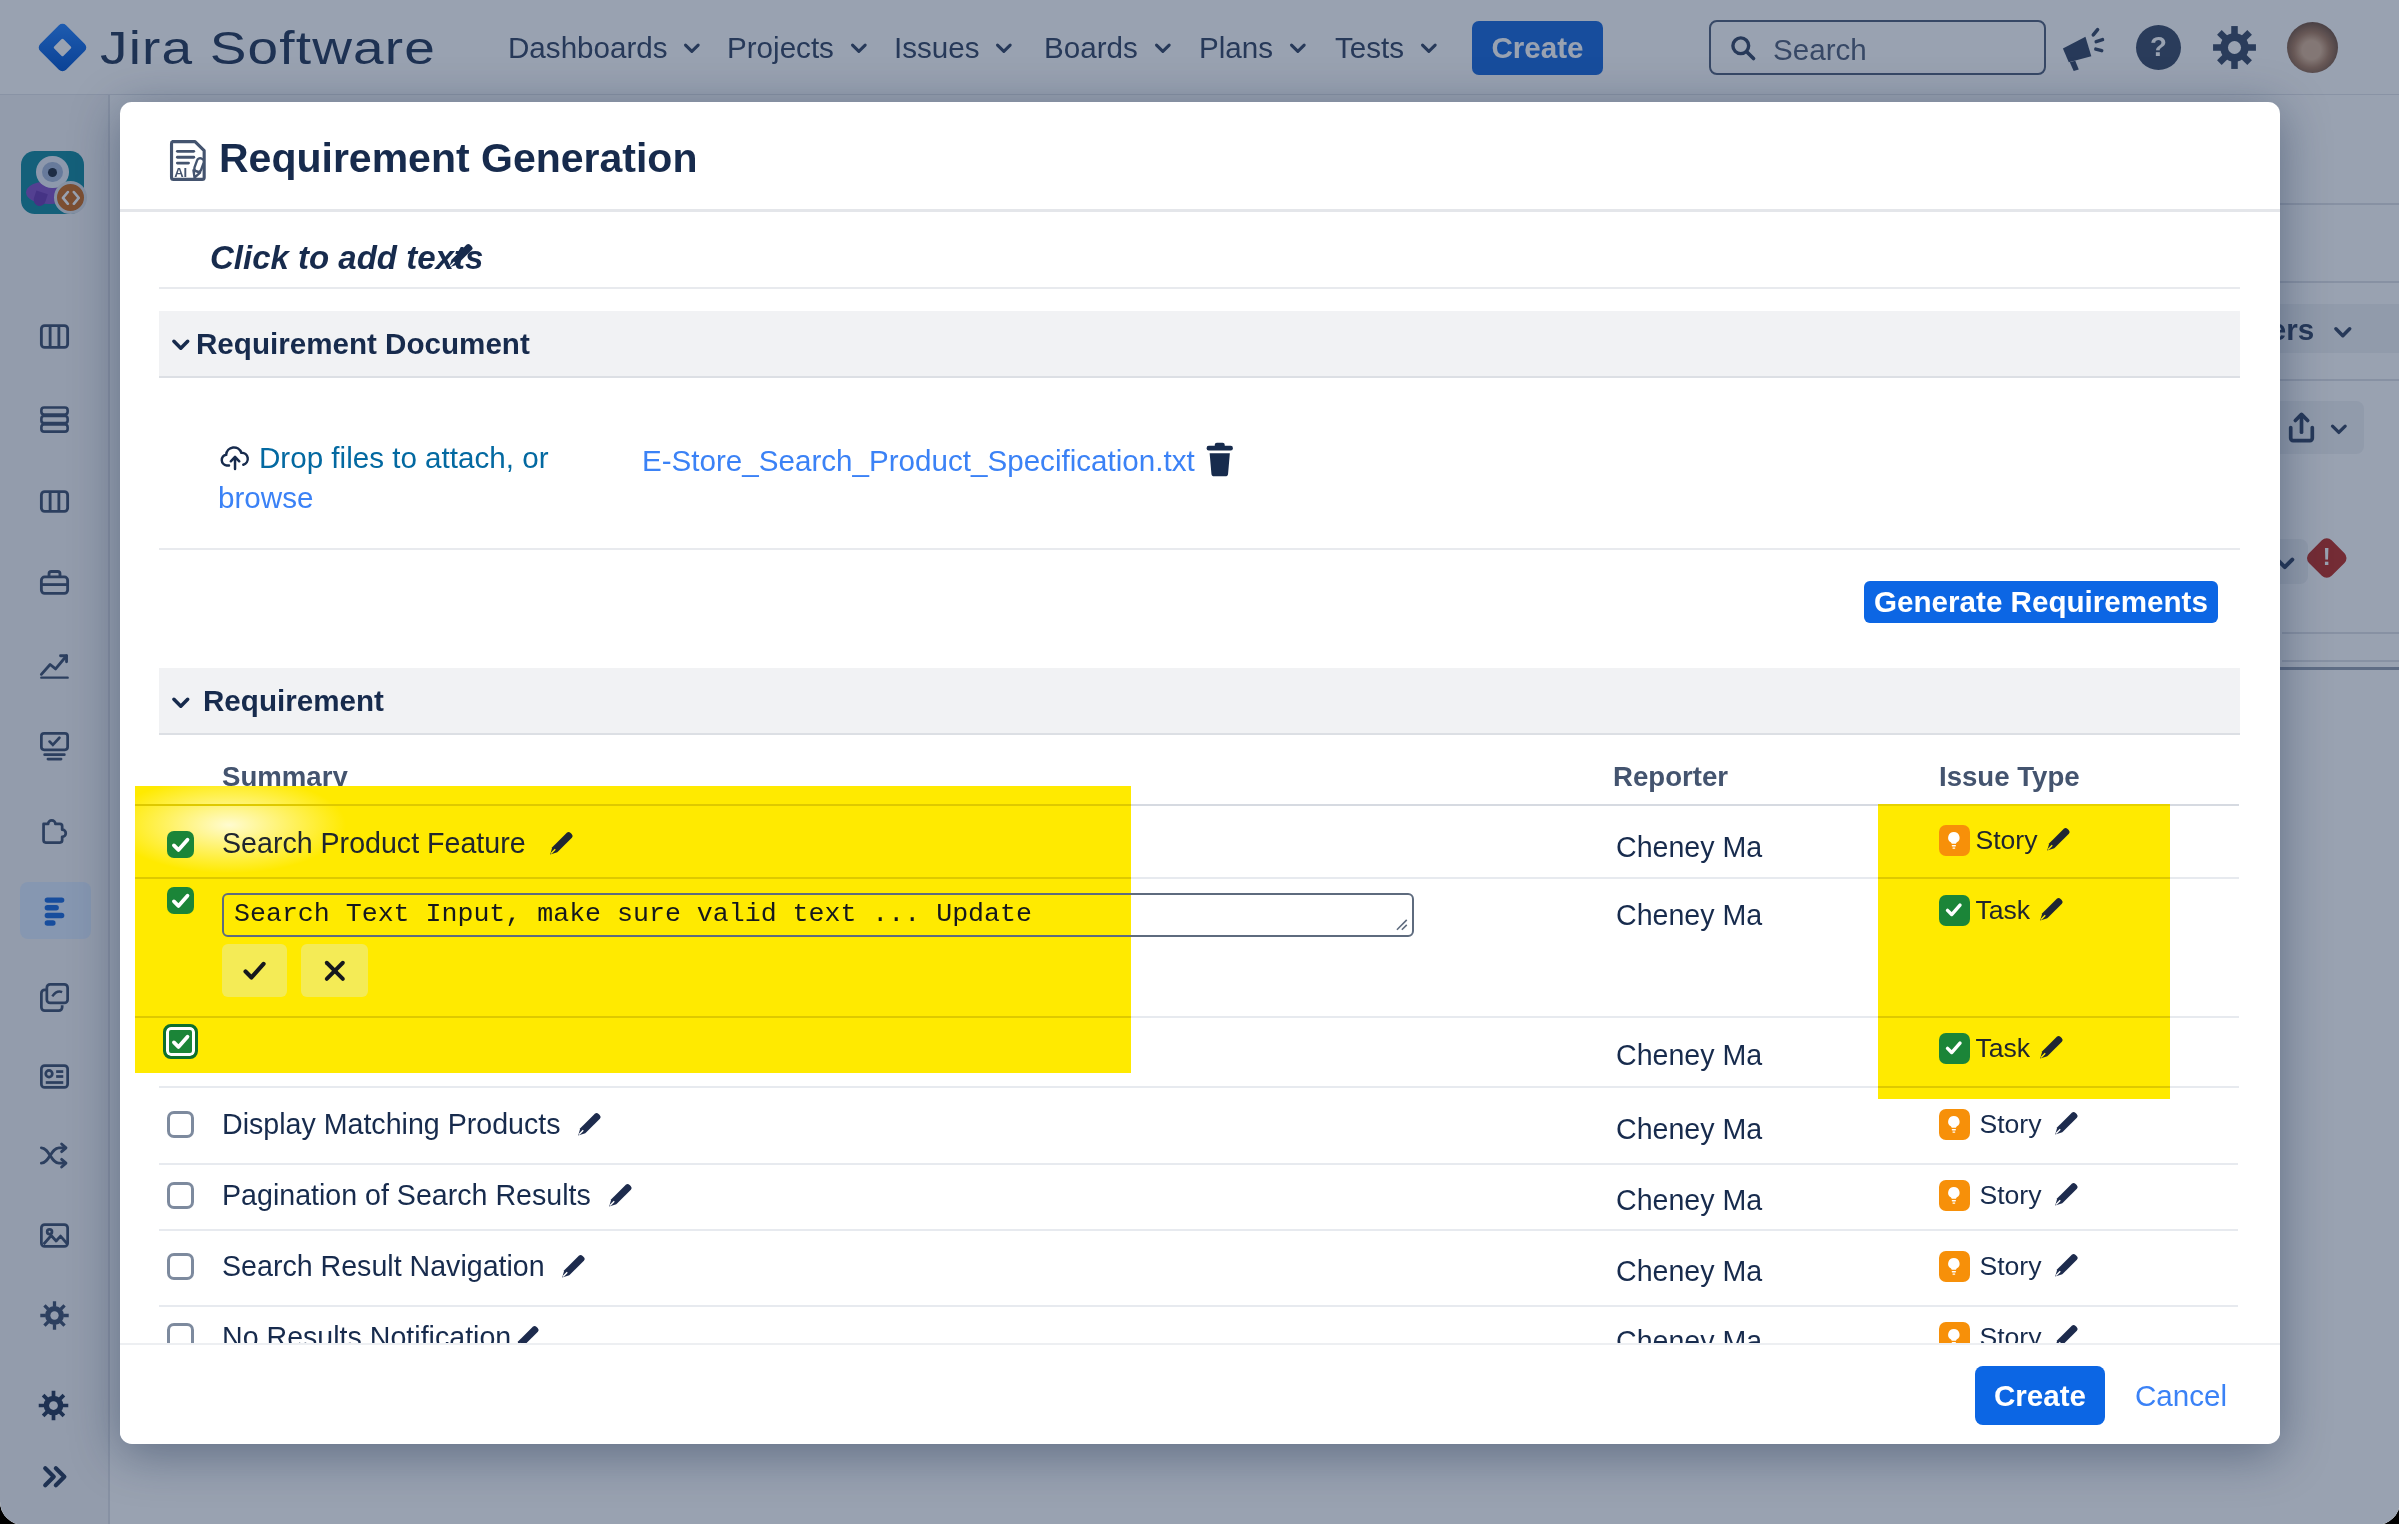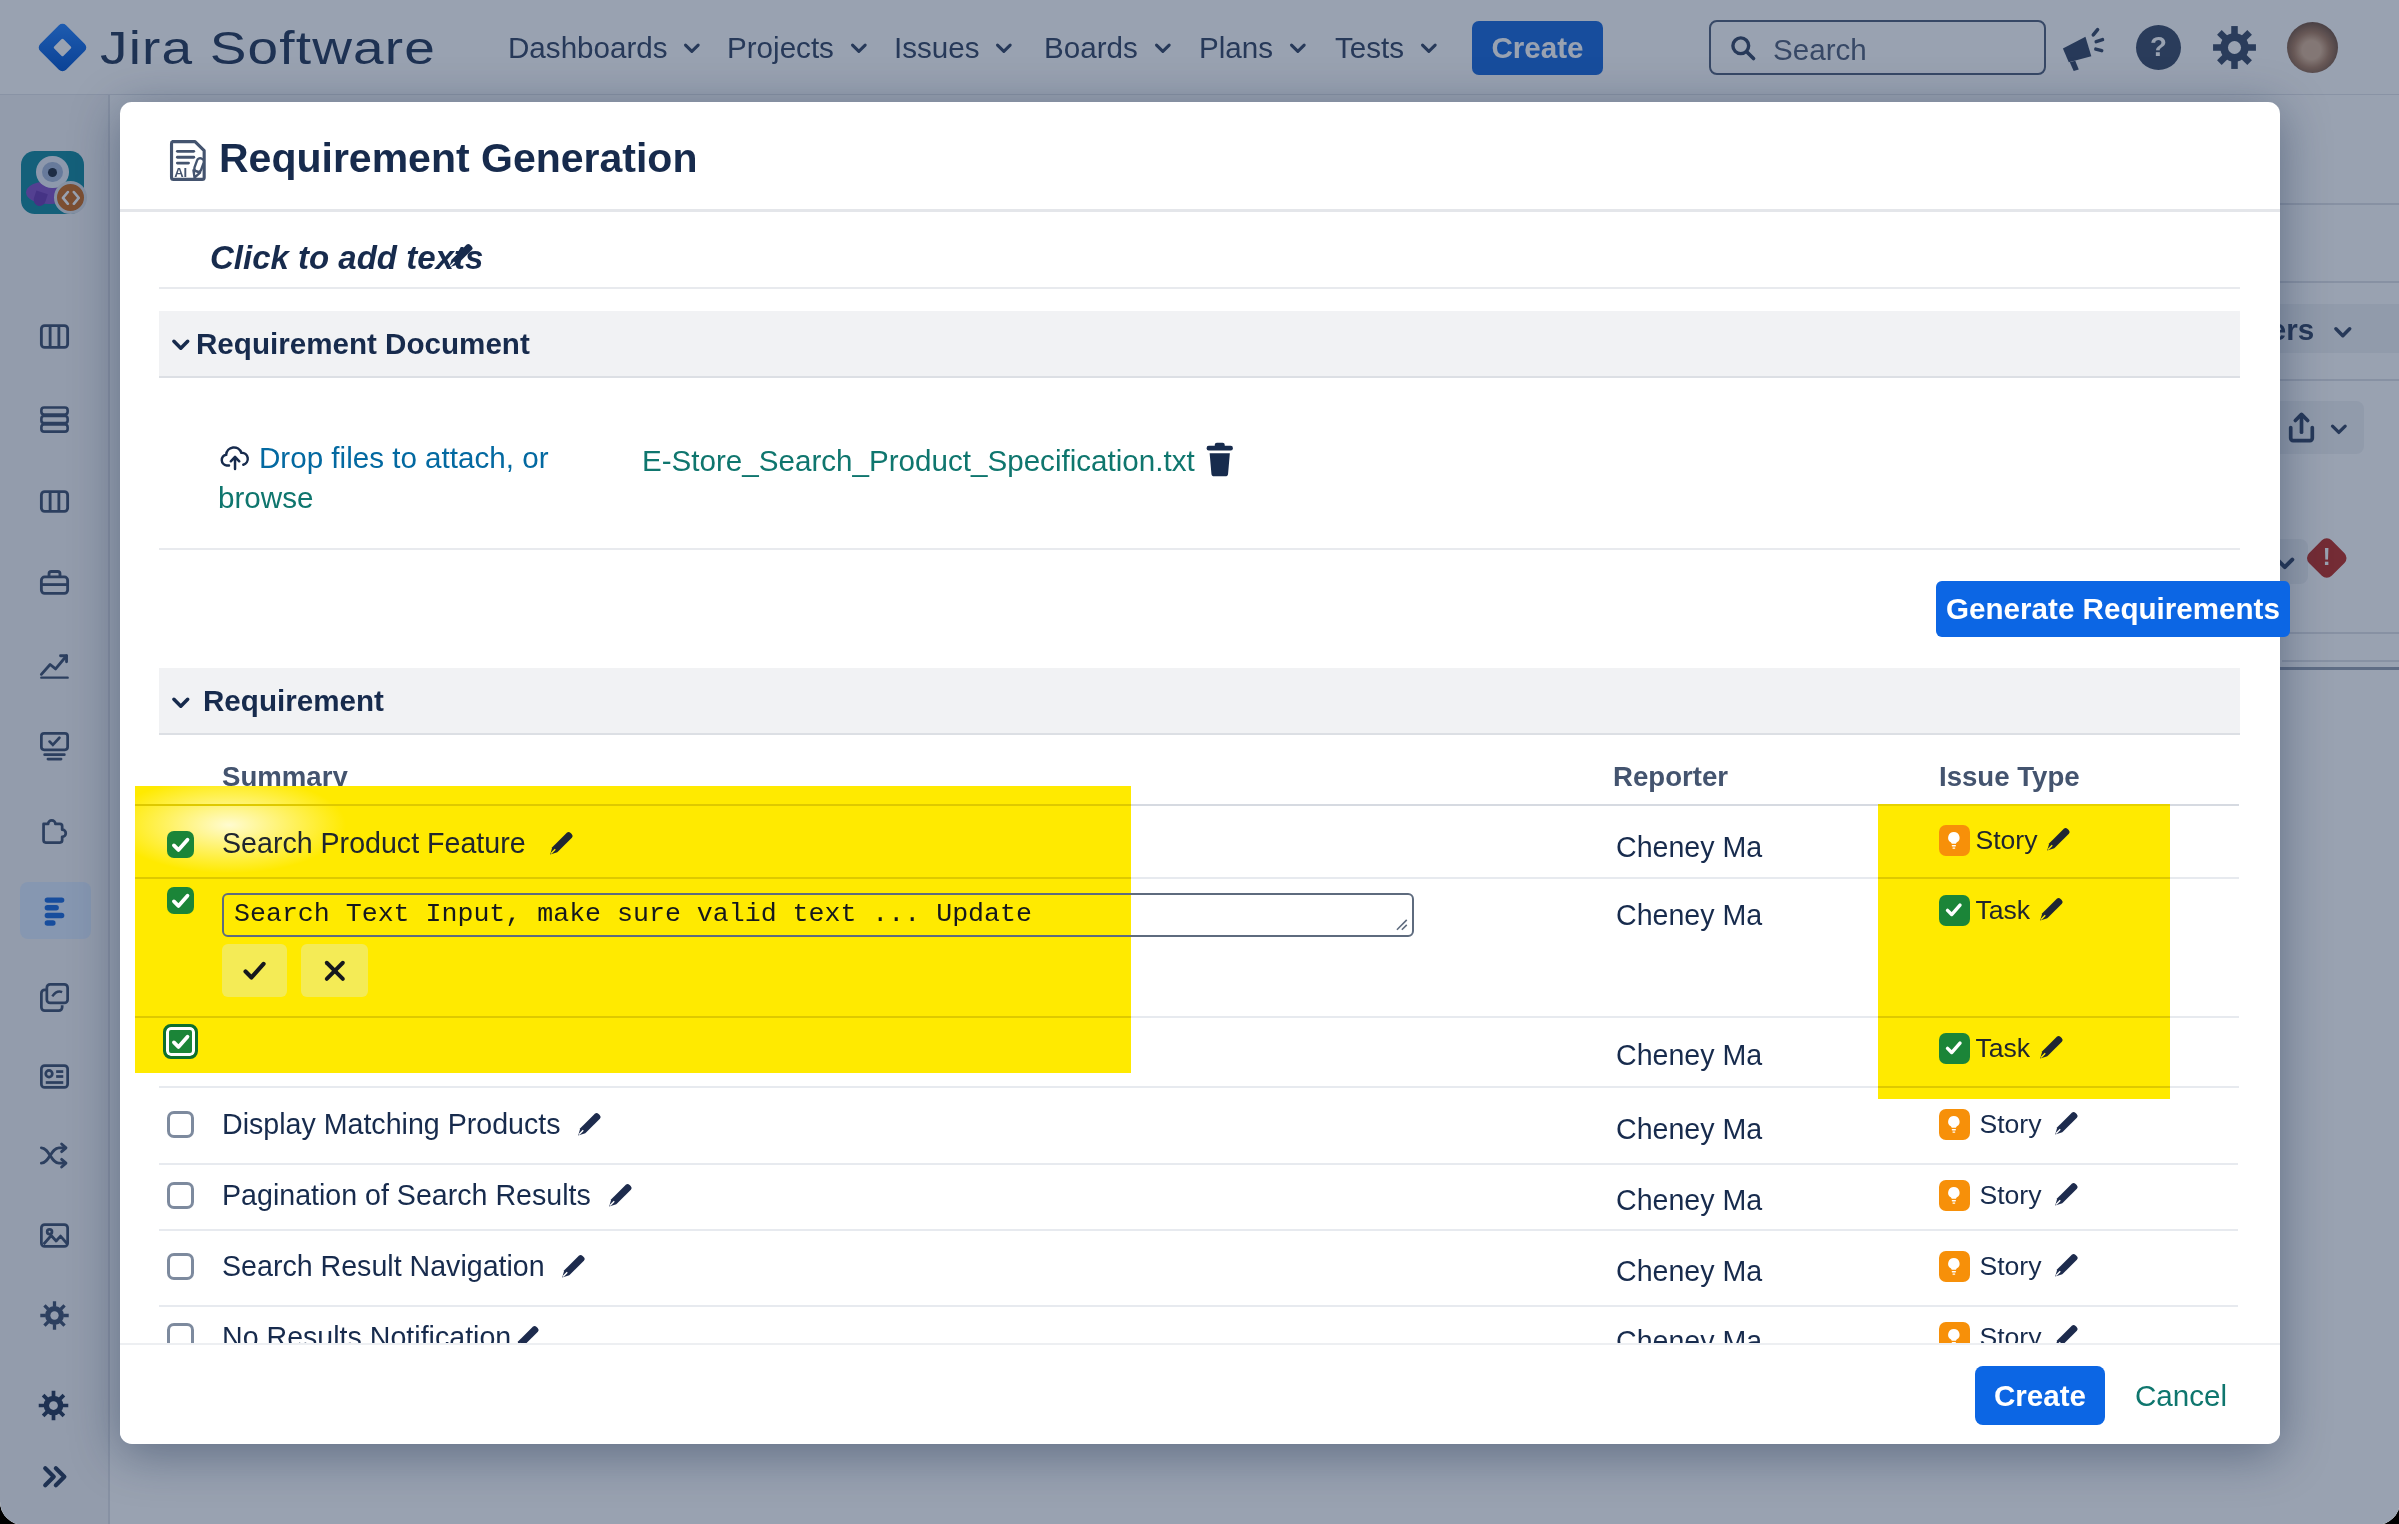--- a/index.html
+++ b/index.html
@@ -28,21 +28,21 @@
     background:rgba(23,43,77,0.44); z-index:5; }
   
   .modal { left:120px; top:102px; width:2160px; height:1342px; background:#fff;
     border-radius:11.8px; z-index:10; box-shadow:0 9.9px 49px rgba(9,30,66,0.40); }
   .mtitle { font-size:41px; font-weight:700; color:#172B4D; }
   .band { position:absolute; left:39px; width:2081px; height:67px; background:#F1F2F4;
     border-bottom:2px solid #DCDFE4; }
   .bandtxt { font-size:29.6px; font-weight:700; color:#172B4D; }
   .hdr { font-size:27.6px; font-weight:700; color:#44546F; }
   .rowtxt { font-size:28.6px; color:#172B4D; }
-  .blue { color:#0f766e; }
+  .blue { color:#3b82f6; }
   .divider { position:absolute; left:39px; width:2081px; height:2px; background:#E8EAEE; }
   .seg { position:absolute; height:2px; }
   .cell { position:absolute; display:flex; align-items:center; }
   .cbx { position:absolute; width:26.6px; height:26.6px; border-radius:6.9px; }
   .cbx.on { background:#1B8538; }
   .cbx.off { border:3px solid #7D8A9E; background:#fff; }
   .itico { width:30.5px; height:30.5px; border-radius:6.9px; display:flex;
     align-items:center; justify-content:center; flex:none; }
   .story { background:#F79009; }
   .task  { background:#1B8538; }
@@ -330,21 +330,21 @@
   <div class="abs blue" style="left:522px;top:342px;font-size:29.6px">E-Store_Search_Product_Specification.txt</div>
   <svg class="abs" style="left:1084px;top:339px" width="31.5" height="37" viewBox="0 0 24 28">
     <g fill="#172B4D">
       <rect x="8.2" y="1.2" width="7.6" height="4" rx="1.6"></rect>
       <rect x="2" y="3.6" width="20" height="3.6" rx="1.6"></rect>
       <path d="M4.3 9.2 h15.4 l-1.35 15.6 a2.2 2.2 0 0 1-2.2 2 h-8.3 a2.2 2.2 0 0 1-2.2-2 Z"></path>
     </g>
   </svg>
   <div class="divider" style="top:446px"></div>
 
-  <div class="abs navbtn" style="left:1816px;top:479px;width:354px;height:56px;background:#0C66E4;border-radius:5.9px">Generate Requirements</div>
+  <div class="abs navbtn" style="left:1744px;top:479px;width:354px;height:42px;background:#0C66E4;border-radius:5.9px">Generate Requirements</div>
 
   <div class="band" style="top:566px"></div>
   <svg class="abs" style="left:49px;top:589px" width="23.6" height="23.6" viewBox="0 0 24 24">
         <path d="M5 8.5l7 7 7-7" fill="none" stroke="#172B4D" stroke-width="3.6" stroke-linecap="round" stroke-linejoin="round"></path>
       </svg>
   <div class="abs bandtxt" style="left:83px;top:582px">Requirement</div>
 
   <div class="abs hdr" style="left:102px;top:659px">Summary</div>
   <div class="abs hdr" style="left:1493px;top:659px">Reporter</div>
   <div class="abs hdr" style="left:1819px;top:659px">Issue Type</div>

